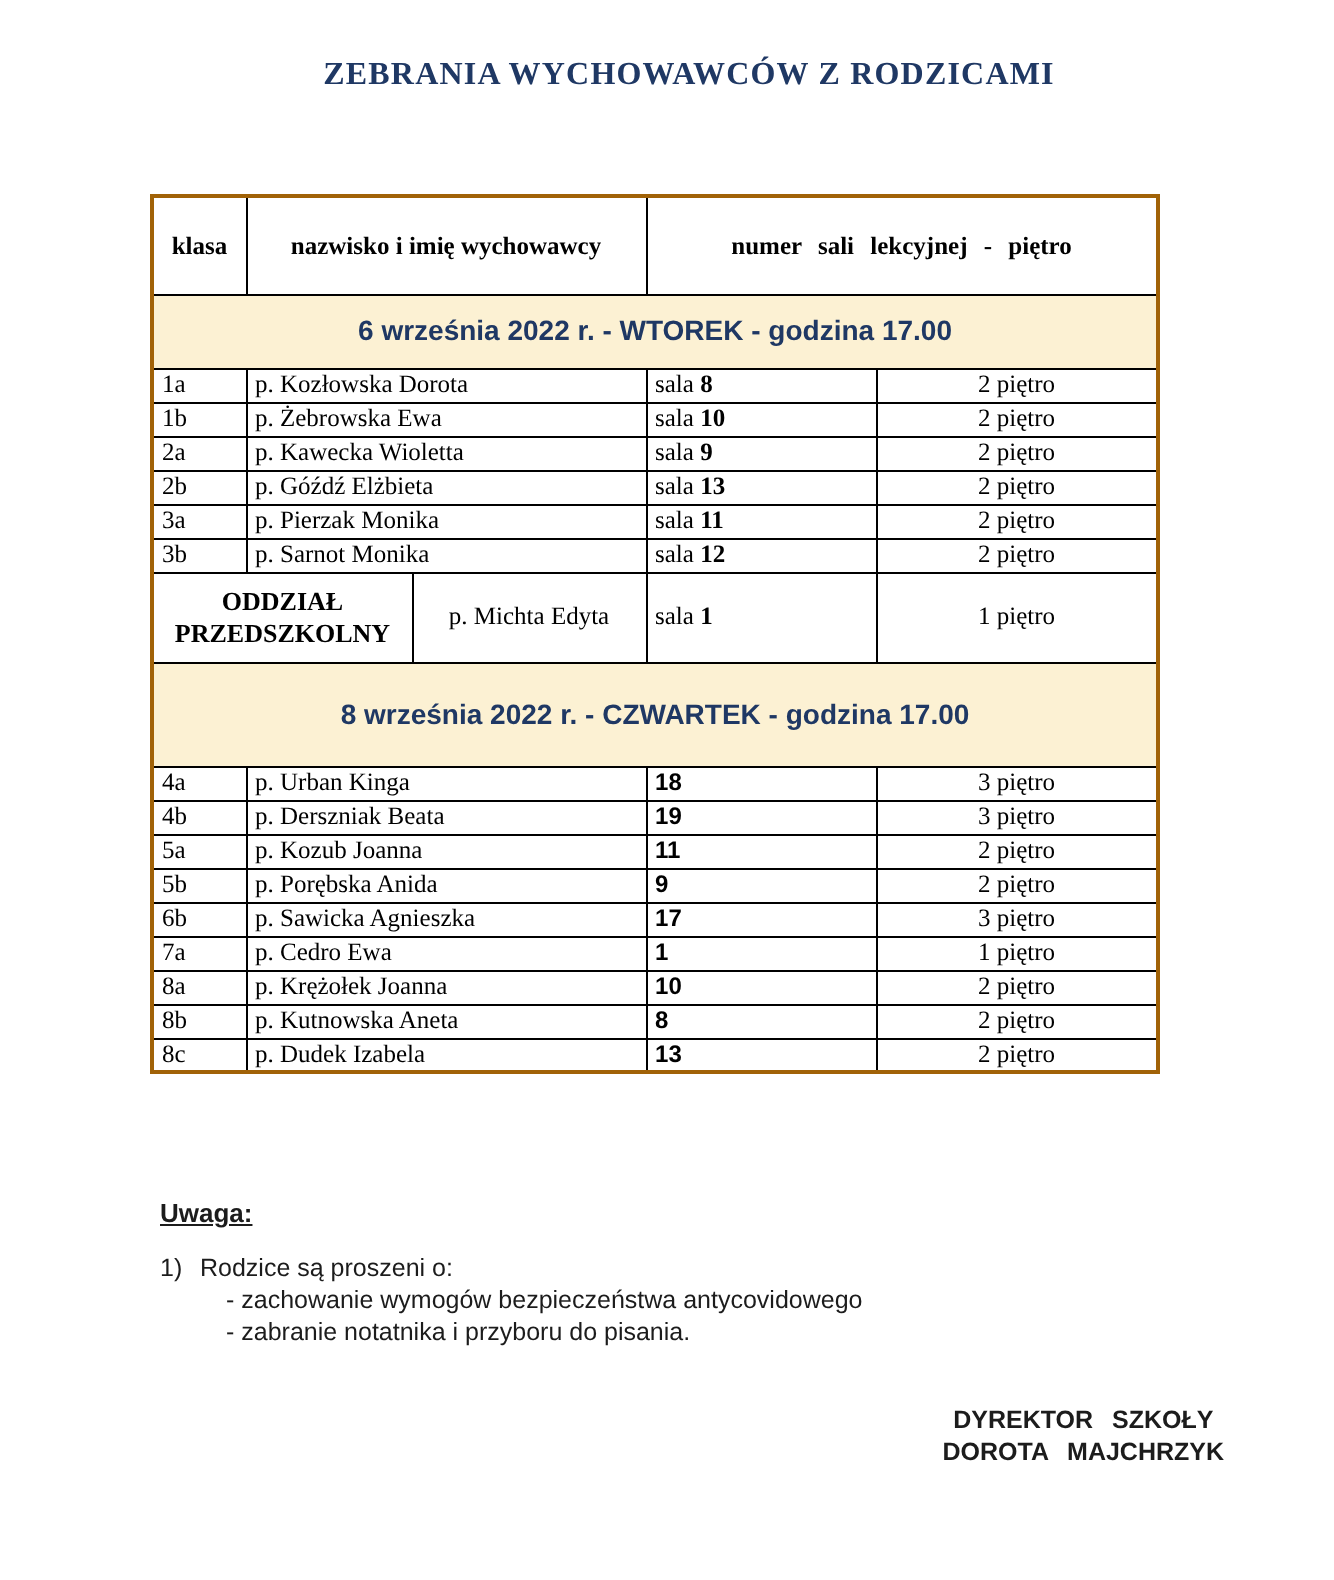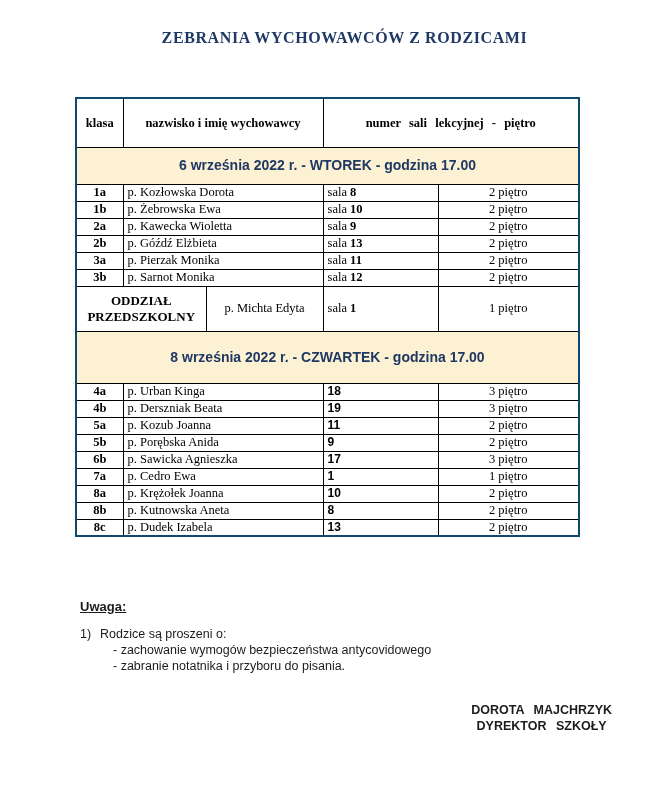--- a/index.html
+++ b/index.html
@@ -27,21 +27,21 @@
   .doc-subtitle{
     margin-top:3px;
     font-family:"Liberation Sans",sans-serif;
     font-weight:bold;font-size:12.5px;color:#1c1c1c;
   }
 
   
   .doc-table{
     position:absolute;left:75px;top:97px;
     border-collapse:collapse;table-layout:fixed;width:503px;
-    border:2px solid #0c4a6e;
+    border:2px solid #a16207;
   }
   .doc-table td{
     border:1px solid #000;
     font-family:"Liberation Serif",serif;
     font-size:12.5px;line-height:1.15;
     vertical-align:middle;padding:0 4px;
     overflow:hidden;white-space:nowrap;
   }
   .head-row{height:49px;}
   .head-row td{font-weight:bold;text-align:center;font-size:12.5px;}
@@ -49,21 +49,21 @@
   .banner-row td{
     background:var(--cream);
     text-align:center;
     font-family:"Liberation Sans",sans-serif;
     font-weight:bold;font-size:14px;
     color:var(--navy);
   }
   .banner-1{height:37px;}
   .banner-2{height:52px;padding-left:44px;}
   .data-row{height:17px;}
-  .c-klasa{font-weight:bold;text-align:center;}
+  .c-klasa{font-weight:normal;}
   .c-teacher{text-align:left;padding-left:6px;}
   .c-sala{text-align:left;}
   .c-sala b{font-weight:bold;}
   .c-sala b.num-sans{font-family:"Liberation Sans",sans-serif;font-size:12px;}
   .c-pietro{text-align:center;}
   .special-row{height:45px;}
   .special-row .c-klasa{
     font-size:13px;font-weight:bold;text-align:center;
     white-space:normal;line-height:1.2;
   }
@@ -217,15 +217,15 @@
 <div class="notes">
   <div class="notes-heading">Uwaga:</div>
   <div class="notes-item">
     <span class="num">1)</span><span>Rodzice są proszeni o:</span>
   </div>
   <div class="notes-sub">- zachowanie wymogów bezpieczeństwa antycovidowego</div>
   <div class="notes-sub">- zabranie notatnika i przyboru do pisania.</div>
 </div>
 
 <div class="signature">
+  <div>DYREKTOR SZKOŁY</div>
   <div>DOROTA MAJCHRZYK</div>
-  <div>DYREKTOR SZKOŁY</div>
 </div>
 
 </body></html>

